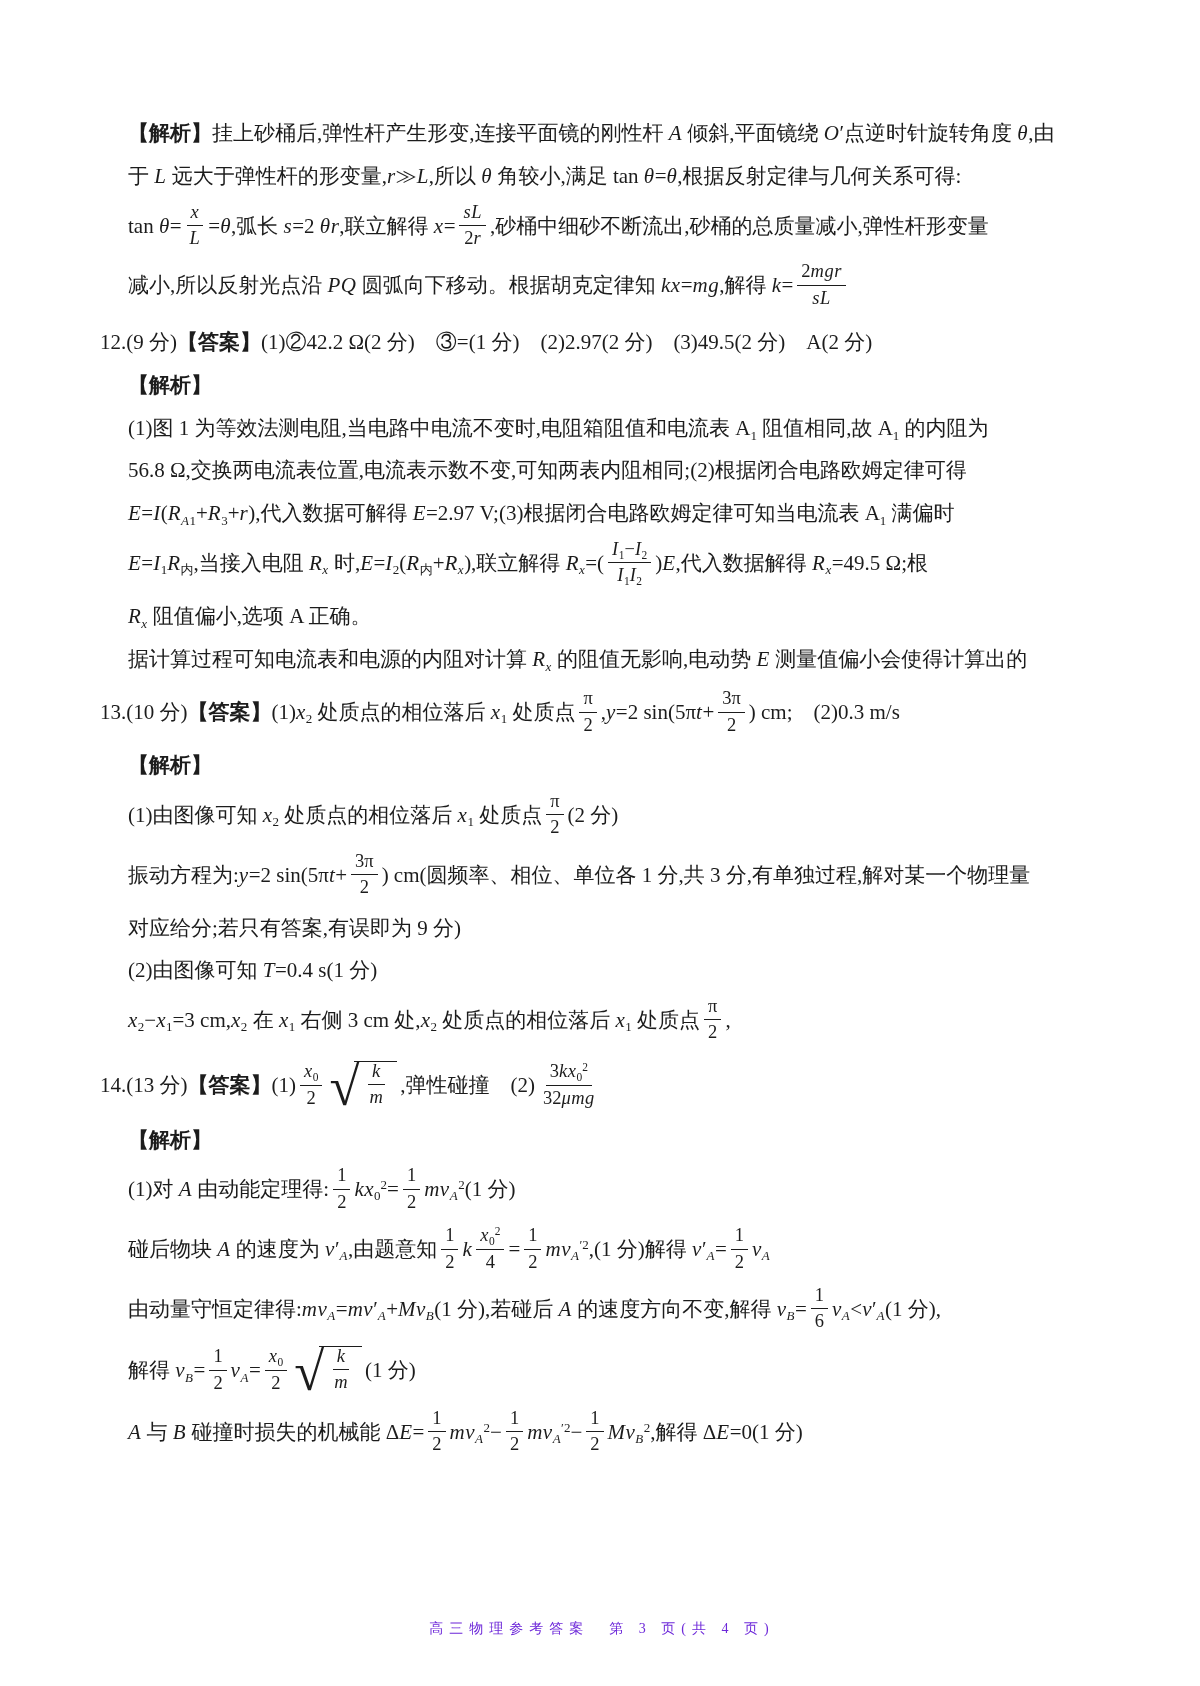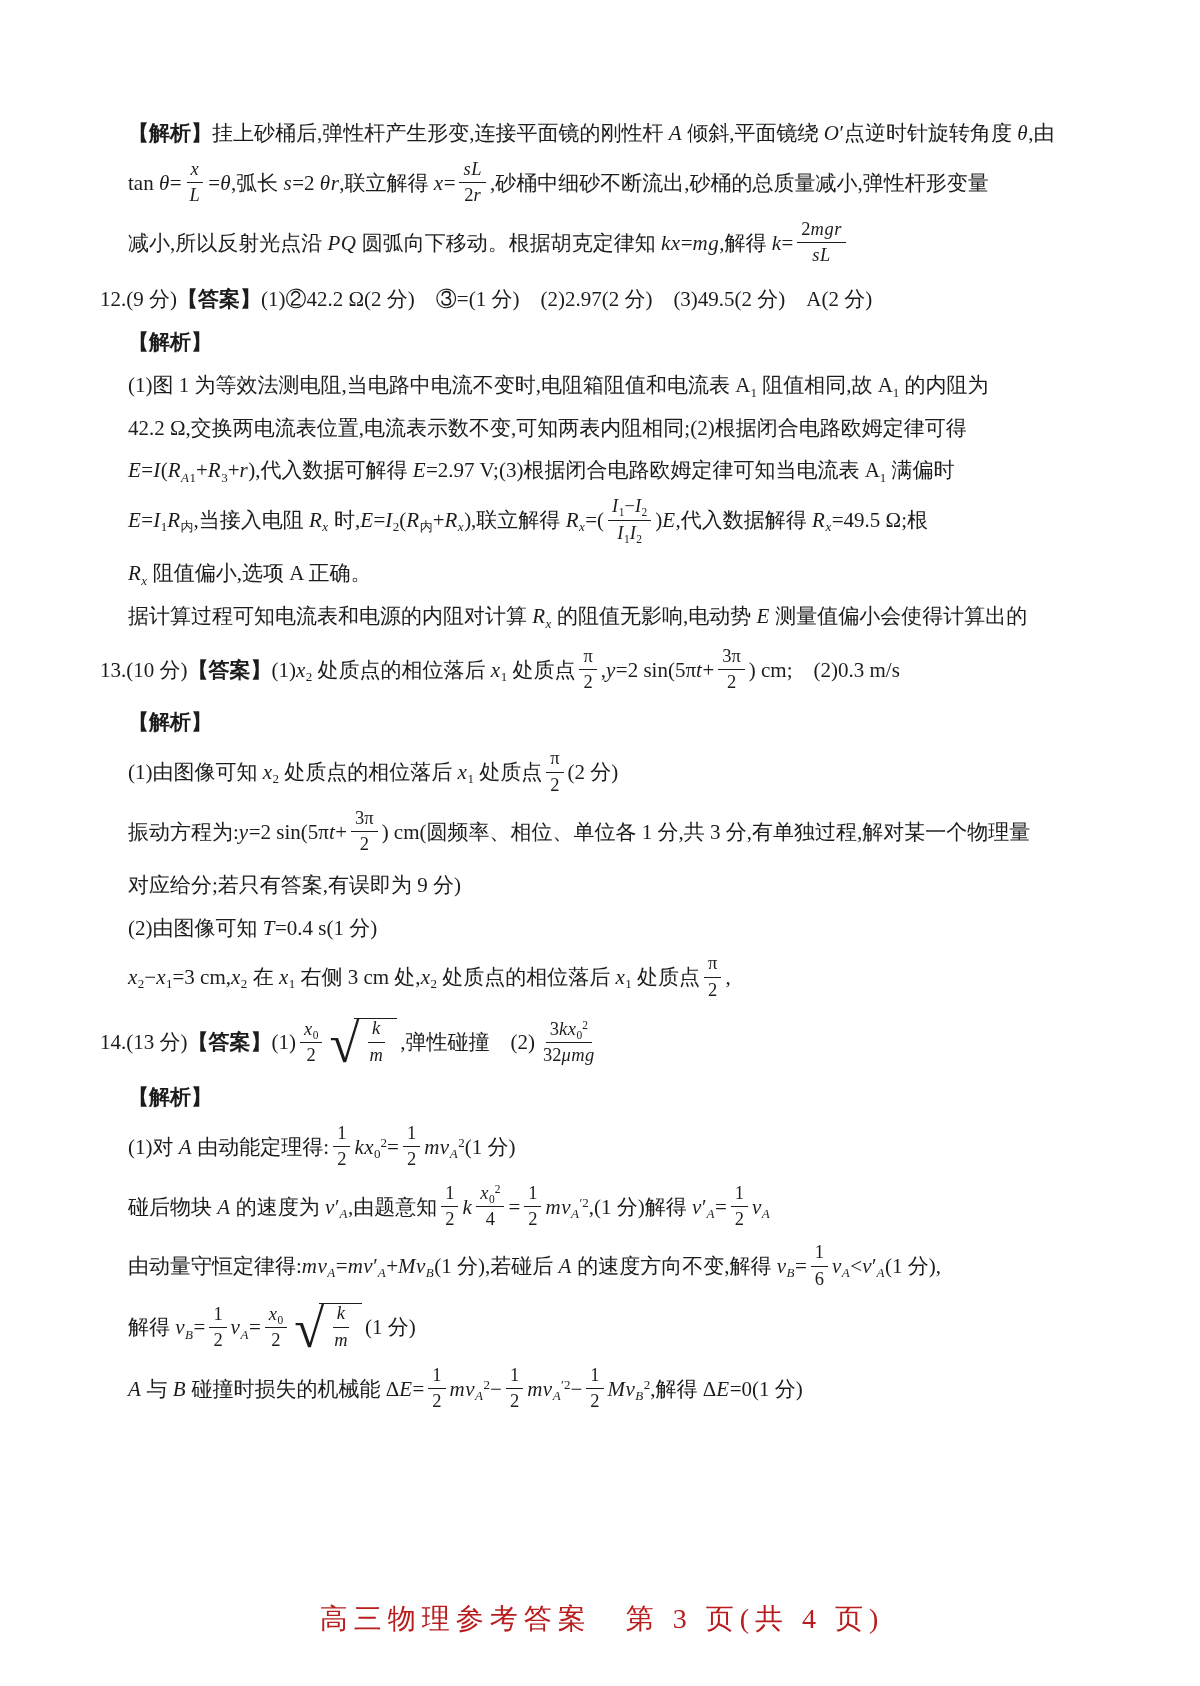--- a/index.html
+++ b/index.html
@@ -72,47 +72,48 @@
   }
   .radicand {
     border-top: 1.6px solid #1c1c1c;
     padding: 2px 6px 0 7px;
     display: inline-flex;
     align-items: center;
   }
   .footer {
     flex: 0 0 auto;
     text-align: center;
-    font-size: 28px;
+    font-size: 14px;
     letter-spacing: 6px;
-    color: #b91c1c;
+    color: #6d28d9;
     padding-bottom: 12px;
   }
 </style>
 </head>
 <body>
 
 <div class="page">
   <main class="doc">
       <div class="line body"><b>【解析】</b>挂上砂桶后,弹性杆产生形变,连接平面镜的刚性杆 <i>A</i> 倾斜,平面镜绕 <i>O</i>′点逆时针旋转角度 <i>θ</i>,由</div>
+      <div class="line body">于 <i>L</i> 远大于弹性杆的形变量,<i>r</i>≫<i>L</i>,所以 <i>θ</i> 角较小,满足 tan <i>θ</i>=<i>θ</i>,根据反射定律与几何关系可得:</div>
       <div class="line body tall">tan <i>θ</i>=<span class="frac">
           <span class="num"><i>x</i></span>
           <span class="den"><i>L</i></span>
         </span>=<i>θ</i>,弧长 <i>s</i>=2 <i>θr</i>,联立解得 <i>x</i>=<span class="frac">
           <span class="num"><i>sL</i></span>
           <span class="den">2<i>r</i></span>
         </span>,砂桶中细砂不断流出,砂桶的总质量减小,弹性杆形变量</div>
       <div class="line body tall">减小,所以反射光点沿 <i>PQ</i> 圆弧向下移动。根据胡克定律知 <i>kx</i>=<i>mg</i>,解得 <i>k</i>=<span class="frac">
           <span class="num">2<i>mgr</i></span>
           <span class="den"><i>sL</i></span>
         </span></div>
       <div class="line item">12.(9 分)<b>【答案】</b>(1)②42.2 Ω(2 分)　③=(1 分)　(2)2.97(2 分)　(3)49.5(2 分)　A(2 分)</div>
       <div class="line section"><b>【解析】</b></div>
       <div class="line body">(1)图 1 为等效法测电阻,当电路中电流不变时,电阻箱阻值和电流表 A<sub>1</sub> 阻值相同,故 A<sub>1</sub> 的内阻为</div>
-      <div class="line body">42.2 Ω,交换两电流表位置,电流表示数不变,可知两表内阻相同;(2)根据闭合电路欧姆定律可得</div>
+      <div class="line body">56.8 Ω,交换两电流表位置,电流表示数不变,可知两表内阻相同;(2)根据闭合电路欧姆定律可得</div>
       <div class="line body"><i>E</i>=<i>I</i>(<i>R</i><sub><i>A</i></sub><sub>1</sub>+<i>R</i><sub>3</sub>+<i>r</i>),代入数据可解得 <i>E</i>=2.97 V;(3)根据闭合电路欧姆定律可知当电流表 A<sub>1</sub> 满偏时</div>
       <div class="line body tall"><i>E</i>=<i>I</i><sub>1</sub><i>R</i><sub>内</sub>,当接入电阻 <i>R</i><sub><i>x</i></sub> 时,<i>E</i>=<i>I</i><sub>2</sub>(<i>R</i><sub>内</sub>+<i>R</i><sub><i>x</i></sub>),联立解得 <i>R</i><sub><i>x</i></sub>=(<span class="frac">
           <span class="num"><i>I</i><sub>1</sub>−<i>I</i><sub>2</sub></span>
           <span class="den"><i>I</i><sub>1</sub><i>I</i><sub>2</sub></span>
         </span>)<i>E</i>,代入数据解得 <i>R</i><sub><i>x</i></sub>=49.5 Ω;根</div>
       <div class="line body"><i>R</i><sub><i>x</i></sub> 阻值偏小,选项 A 正确。</div>
       <div class="line body">据计算过程可知电流表和电源的内阻对计算 <i>R</i><sub><i>x</i></sub> 的阻值无影响,电动势 <i>E</i> 测量值偏小会使得计算出的</div>
       <div class="line item tall">13.(10 分)<b>【答案】</b>(1)<i>x</i><sub>2</sub> 处质点的相位落后 <i>x</i><sub>1</sub> 处质点<span class="frac">
           <span class="num">π</span>
           <span class="den">2</span>

